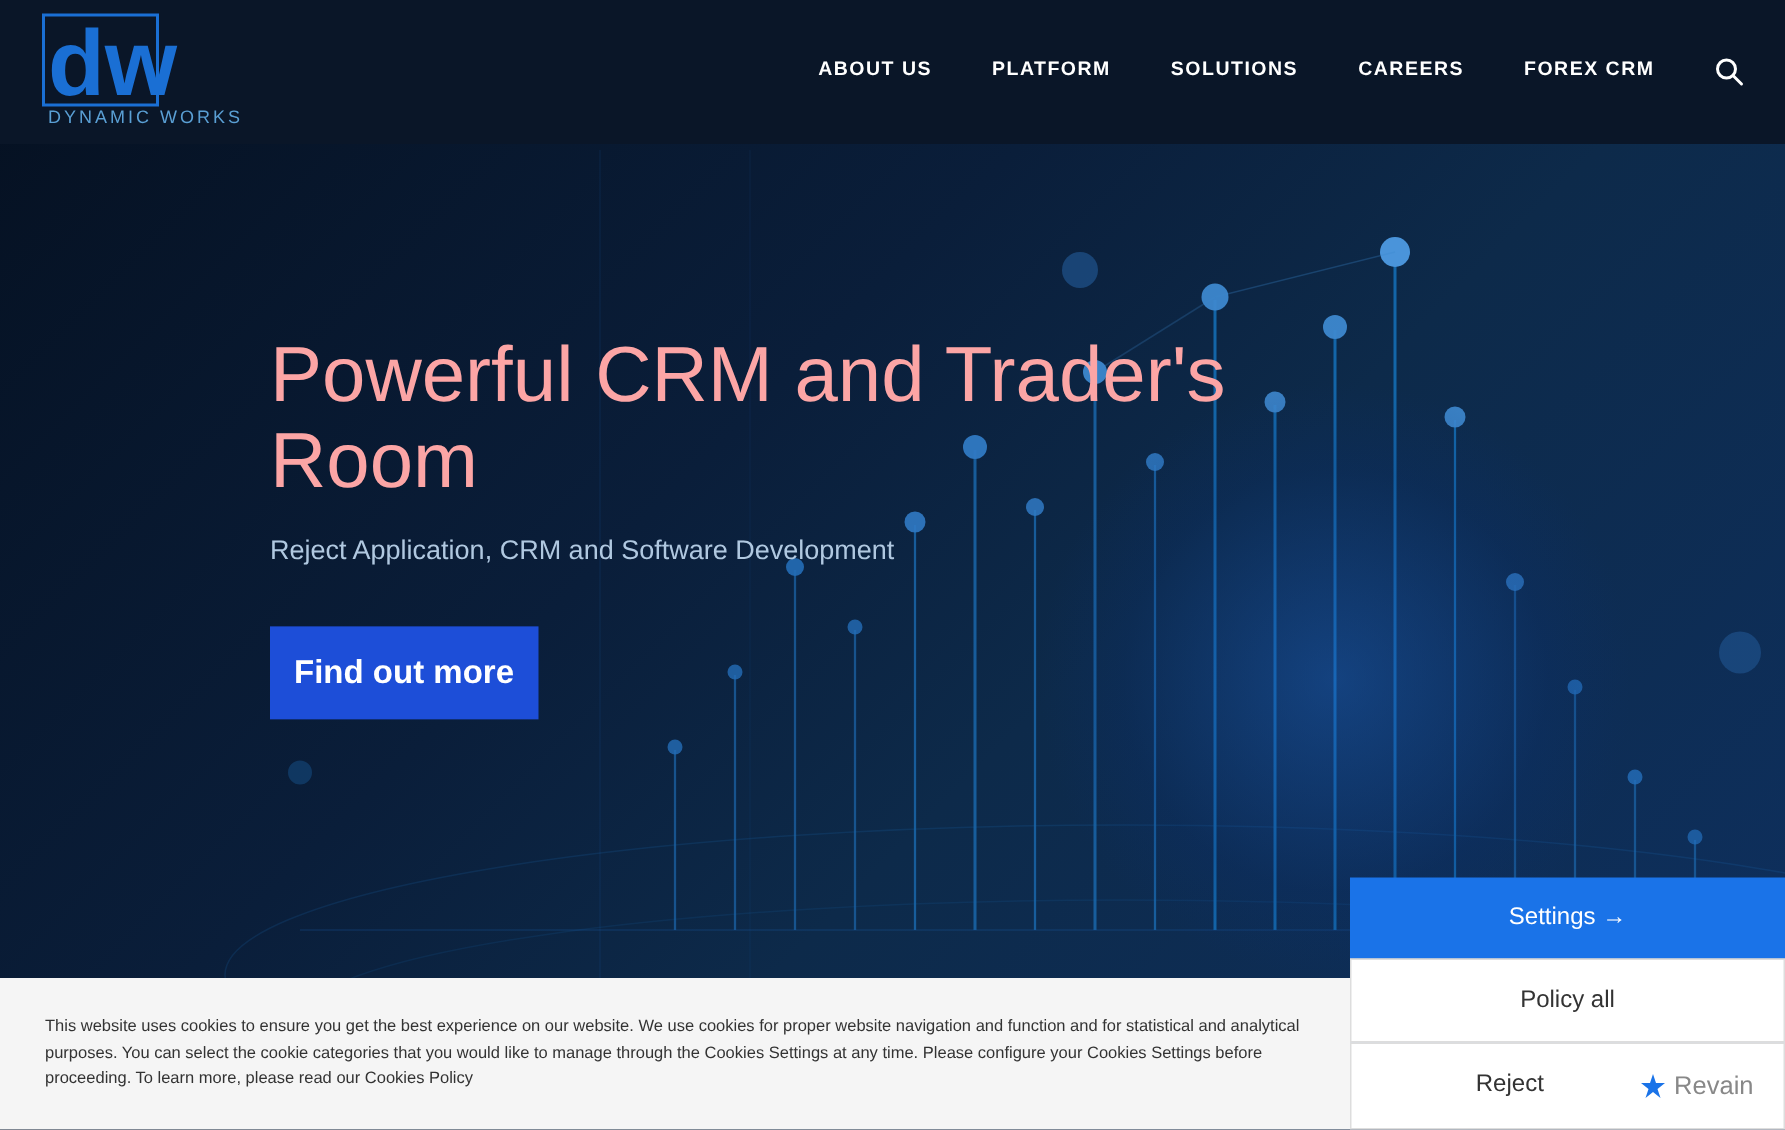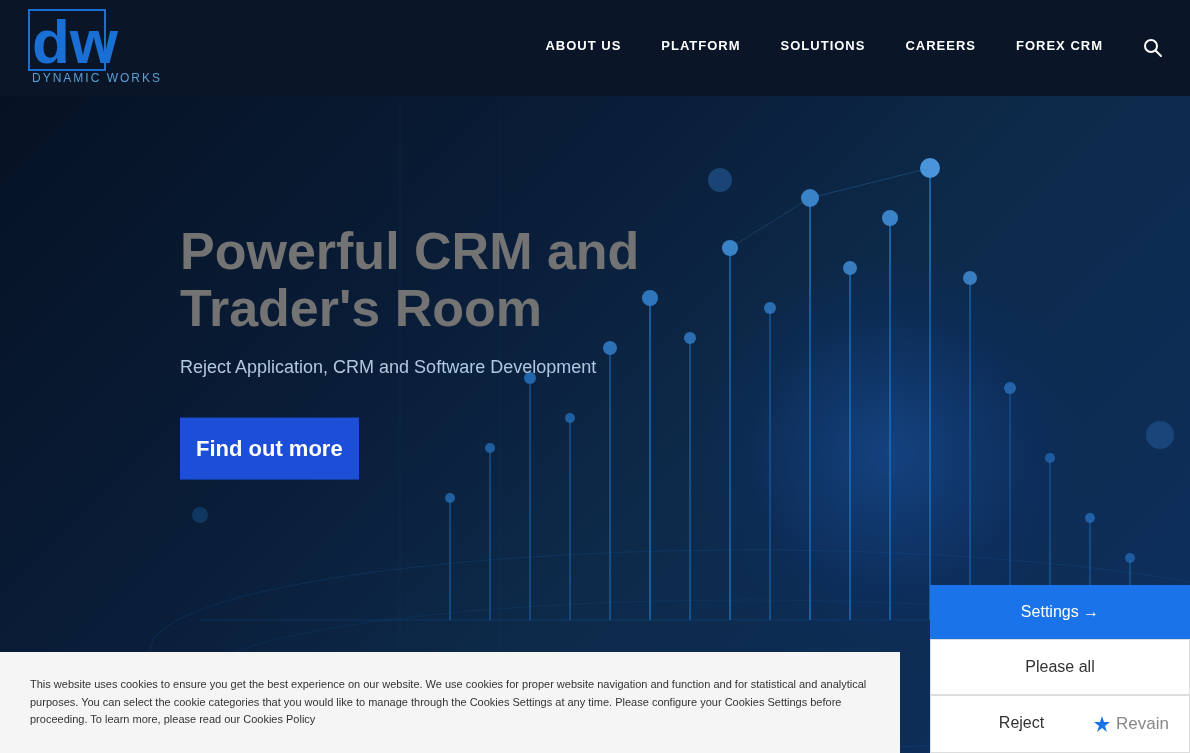--- a/index.html
+++ b/index.html
@@ -63,22 +63,22 @@
     .hero-content {
       position: absolute;
       top: 50%;
       left: 180px;
       transform: translateY(-60%);
       z-index: 10;
     }
 
     .hero-title {
       font-size: 52px;
-      font-weight: 700;
-      color: #737373;
+      font-weight: 400;
+      color: #fca5a5;
       line-height: 1.1;
       margin-bottom: 20px;
       max-width: 650px;
     }
 
     .hero-subtitle {
       font-size: 18px;
       color: #b0c8e0;
       margin-bottom: 40px;
     }
@@ -106,21 +106,21 @@
 
     .cookie-text {
       font-size: 11px;
       color: #333;
       line-height: 1.6;
     }
 
     .cookie-actions {
       position: absolute;
       bottom: 0; right: 0;
-      width: 260px;
+      width: 290px;
       z-index: 200;
       display: flex;
       flex-direction: column;
     }
 
     .cookie-btn {
       padding: 18px 20px;
       font-size: 16px;
       font-weight: 500;
       cursor: pointer;
@@ -285,21 +285,21 @@
 </div>
 
 <div class="cookie-banner">
   <p class="cookie-text">
     <span>This website uses cookies to ensure you get the best experience on our website. We use cookies for proper website navigation and function and for statistical and analytical purposes. You can select the cookie categories that you would like to manage through the Cookies Settings at any time. Please configure your Cookies Settings before proceeding. To learn more, please read our Cookies Policy</span>
   </p>
 </div>
 
 <div class="cookie-actions">
   <button class="cookie-btn cookie-btn-settings">Settings →</button>
-  <button class="cookie-btn cookie-btn-accept">Please all</button>
+  <button class="cookie-btn cookie-btn-accept">Policy all</button>
   <button class="cookie-btn cookie-btn-reject">
     <span>Reject</span>
     <span style="float:right; font-size:17px; color:#888; display:flex; align-items:center; gap:4px;">
       <svg width="20" height="20" viewBox="0 0 20 20" xmlns="http://www.w3.org/2000/svg">
         <polygon points="10,2 12,8 18,8 13,12 15,18 10,14 5,18 7,12 2,8 8,8" fill="#1a73e8"></polygon>
       </svg>
       Revain
     </span>
   </button>
 </div>

